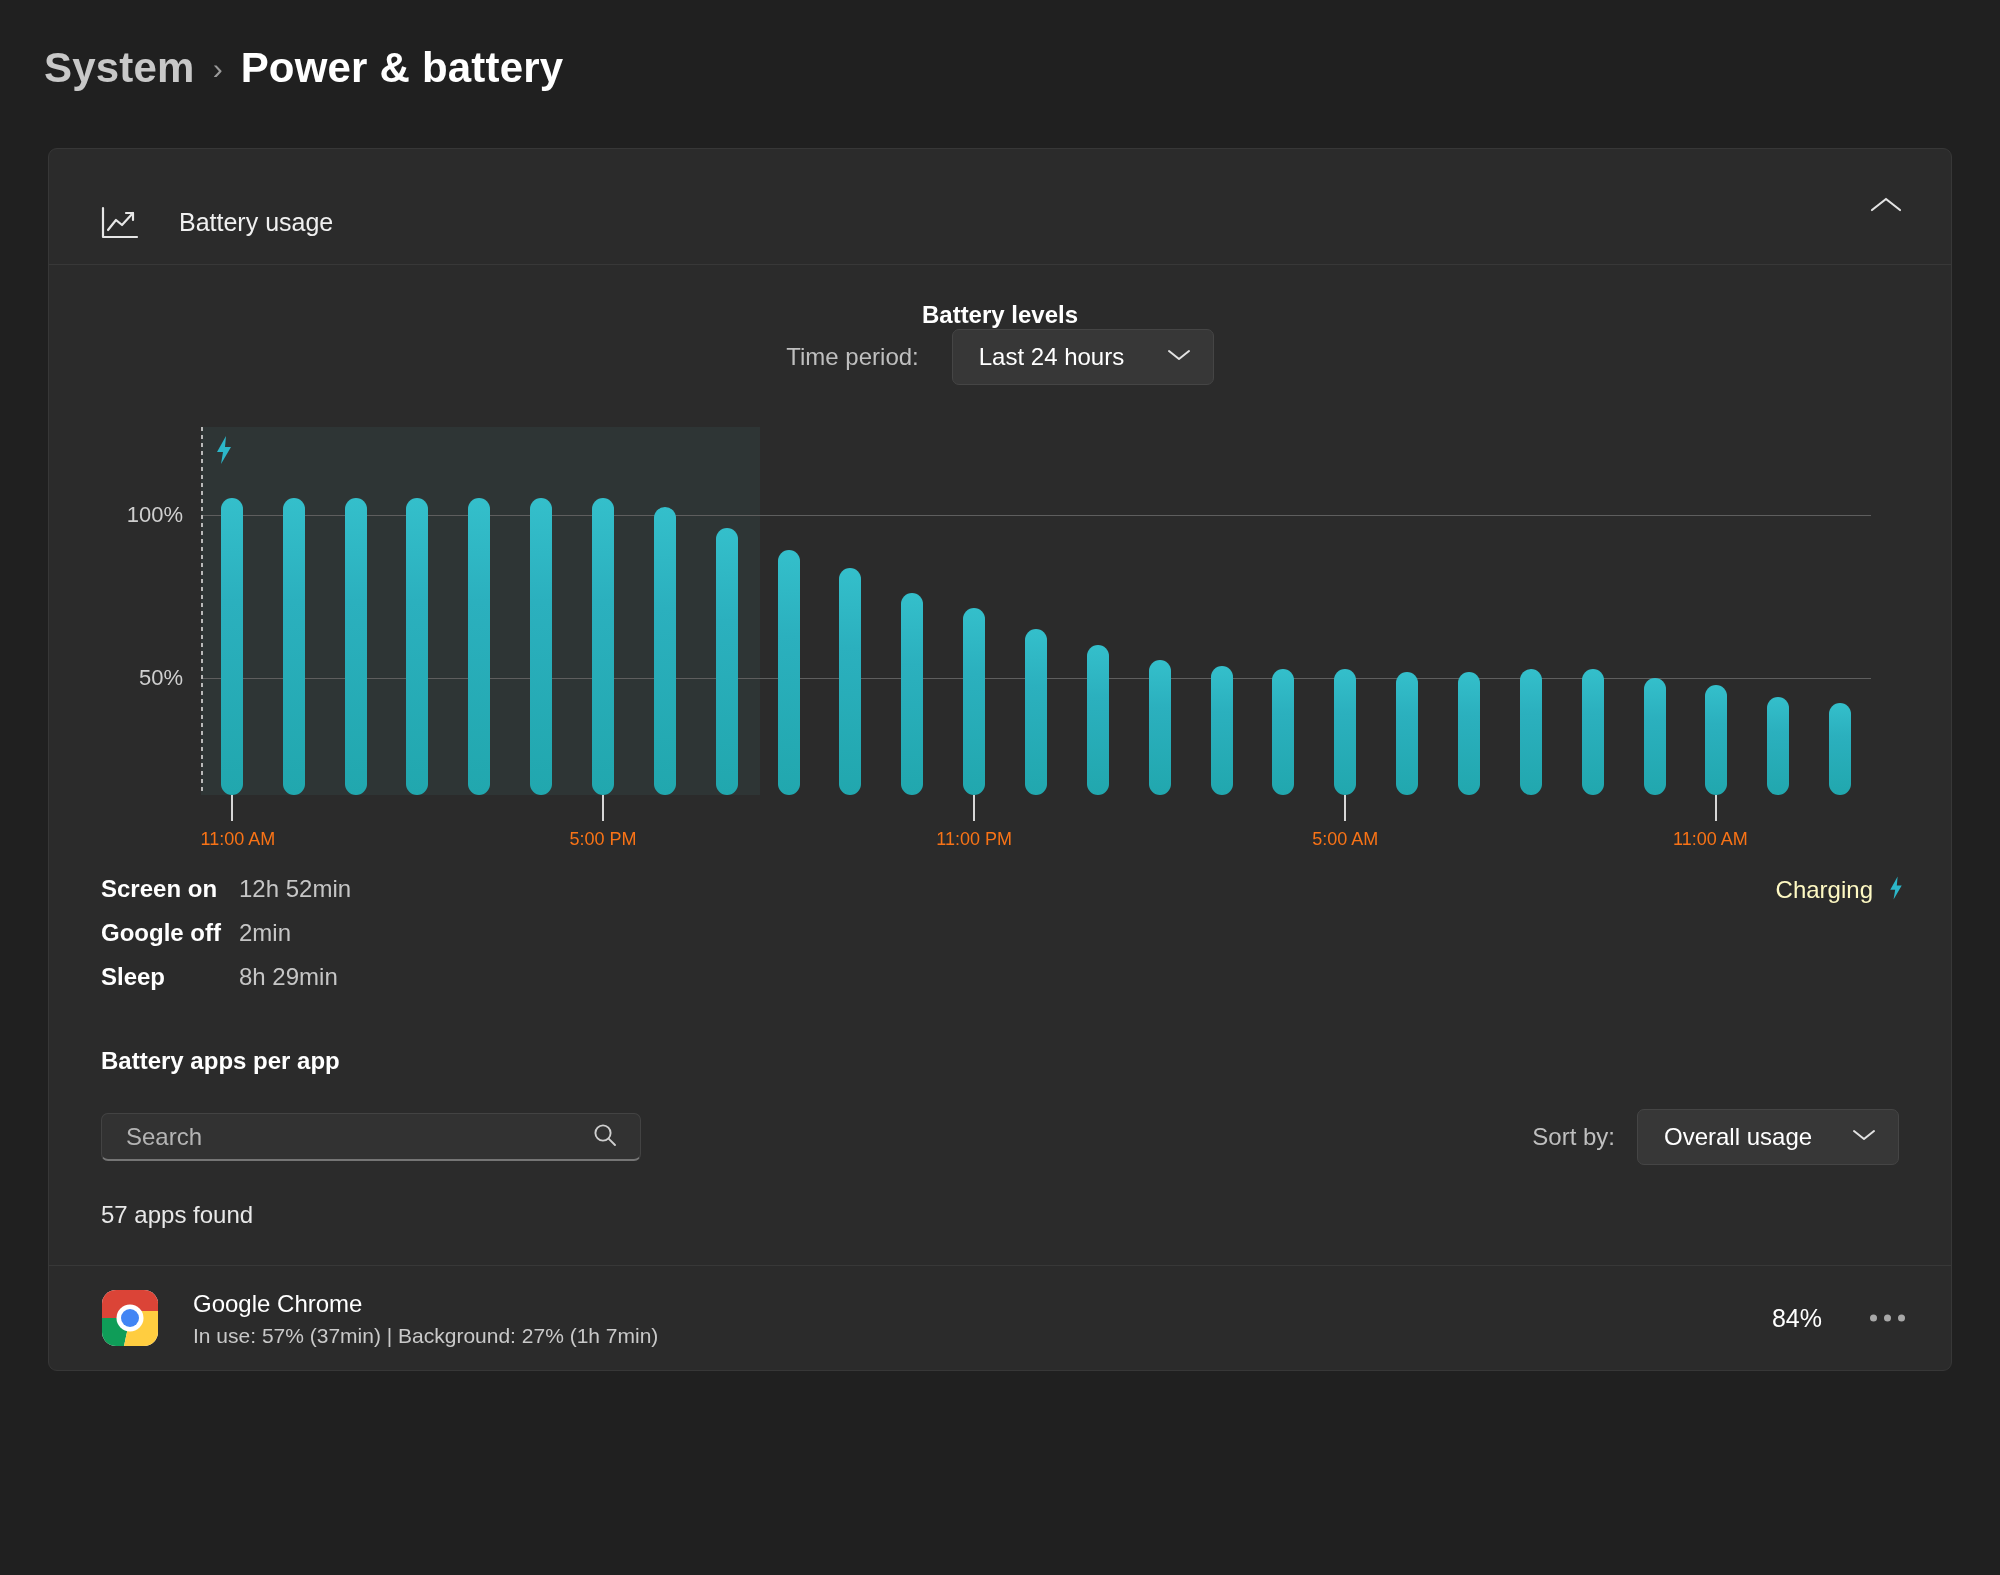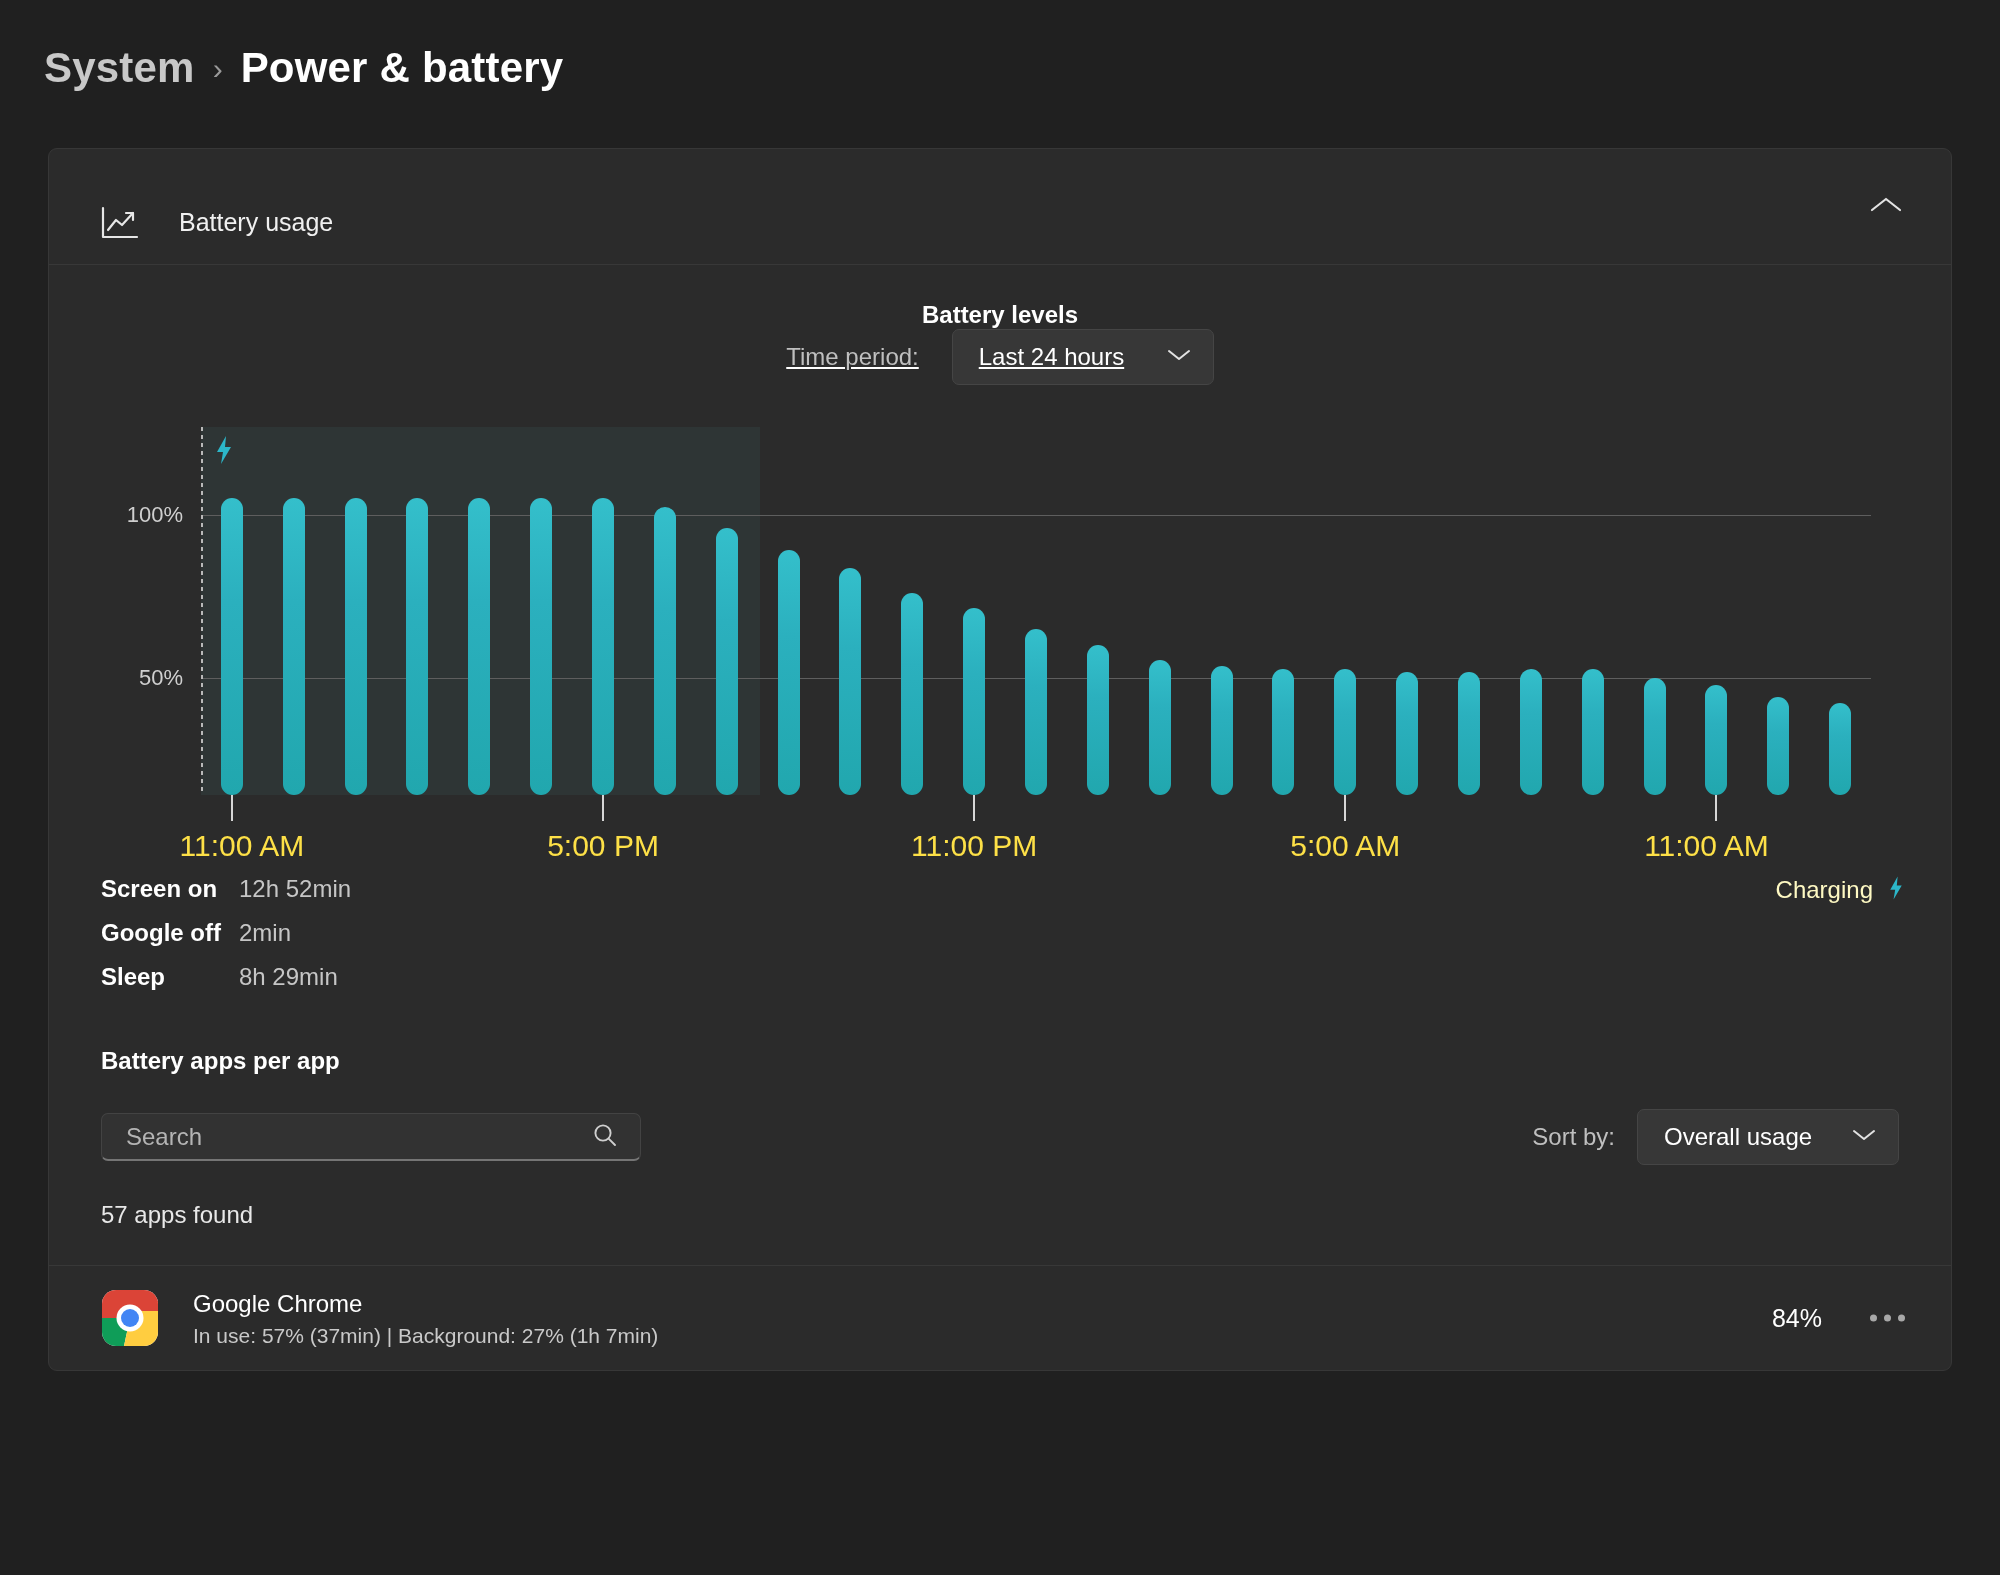--- a/index.html
+++ b/index.html
@@ -39,21 +39,21 @@
   .chart-icon { width: 38px; height: 34px; display: block; }
   .card-title { font-size: 25px; color: #f0f0f0; font-weight: 400; }
   .chevron-up { position: absolute; right: 48px; top: 50%; transform: translateY(-50%); }
 
   .card-divider { height: 1px; background: #383838; }
 
   
   .levels-body { padding: 36px 52px 0 52px; position: relative; }
   .levels-head { display: flex; align-items: center; justify-content: flex-start; flex-direction: column; }
   .levels-title { font-size: 24px; font-weight: 700; color: #ffffff; }
-  .period-wrap { display: flex; align-items: center; gap: 33px; text-decoration: underline; }
+  .period-wrap { display: flex; align-items: center; gap: 33px; }
   .period-label { font-size: 24px; color: #bfbfbf; }
   .combo {
     background: #373737; border: 1px solid #454545; border-radius: 7px;
     height: 56px; display: flex; align-items: center; gap: 26px;
     padding: 0 22px 0 26px; min-width: 262px; justify-content: space-between;
   }
   .combo-value { font-size: 24px; color: #ffffff; }
 
   
   .chart {
@@ -88,21 +88,21 @@
   .bar {
     position: absolute; bottom: 0; width: 22px;
     border-radius: 11px;
     background: linear-gradient(180deg, #34bfcb 0%, #2bb0be 35%, #21a7ae 100%);
   }
   .ticks { position: absolute; left: 82px; right: 28px; bottom: 62px; height: 0; }
   .tick {
     position: absolute; top: 0; width: 2px; height: 26px; background: #d6d6d6;
   }
   .tick-text {
-    position: absolute; top: 34px; font-size: 30px; color: #fde047;
+    position: absolute; top: 34px; font-size: 18px; color: #f97316;
     white-space: nowrap; transform: translateX(-50%);
   }
 
   
   .stats { padding: 18px 52px 0 52px; position: relative; }
   .stat-row { display: flex; align-items: baseline; margin-bottom: 16px; }
   .stat-key { width: 138px; font-size: 24px; font-weight: 700; color: #ffffff; }
   .stat-val { font-size: 24px; color: #c6c6c6; }
   .charging-status {
     position: absolute; right: 46px; top: 18px;

